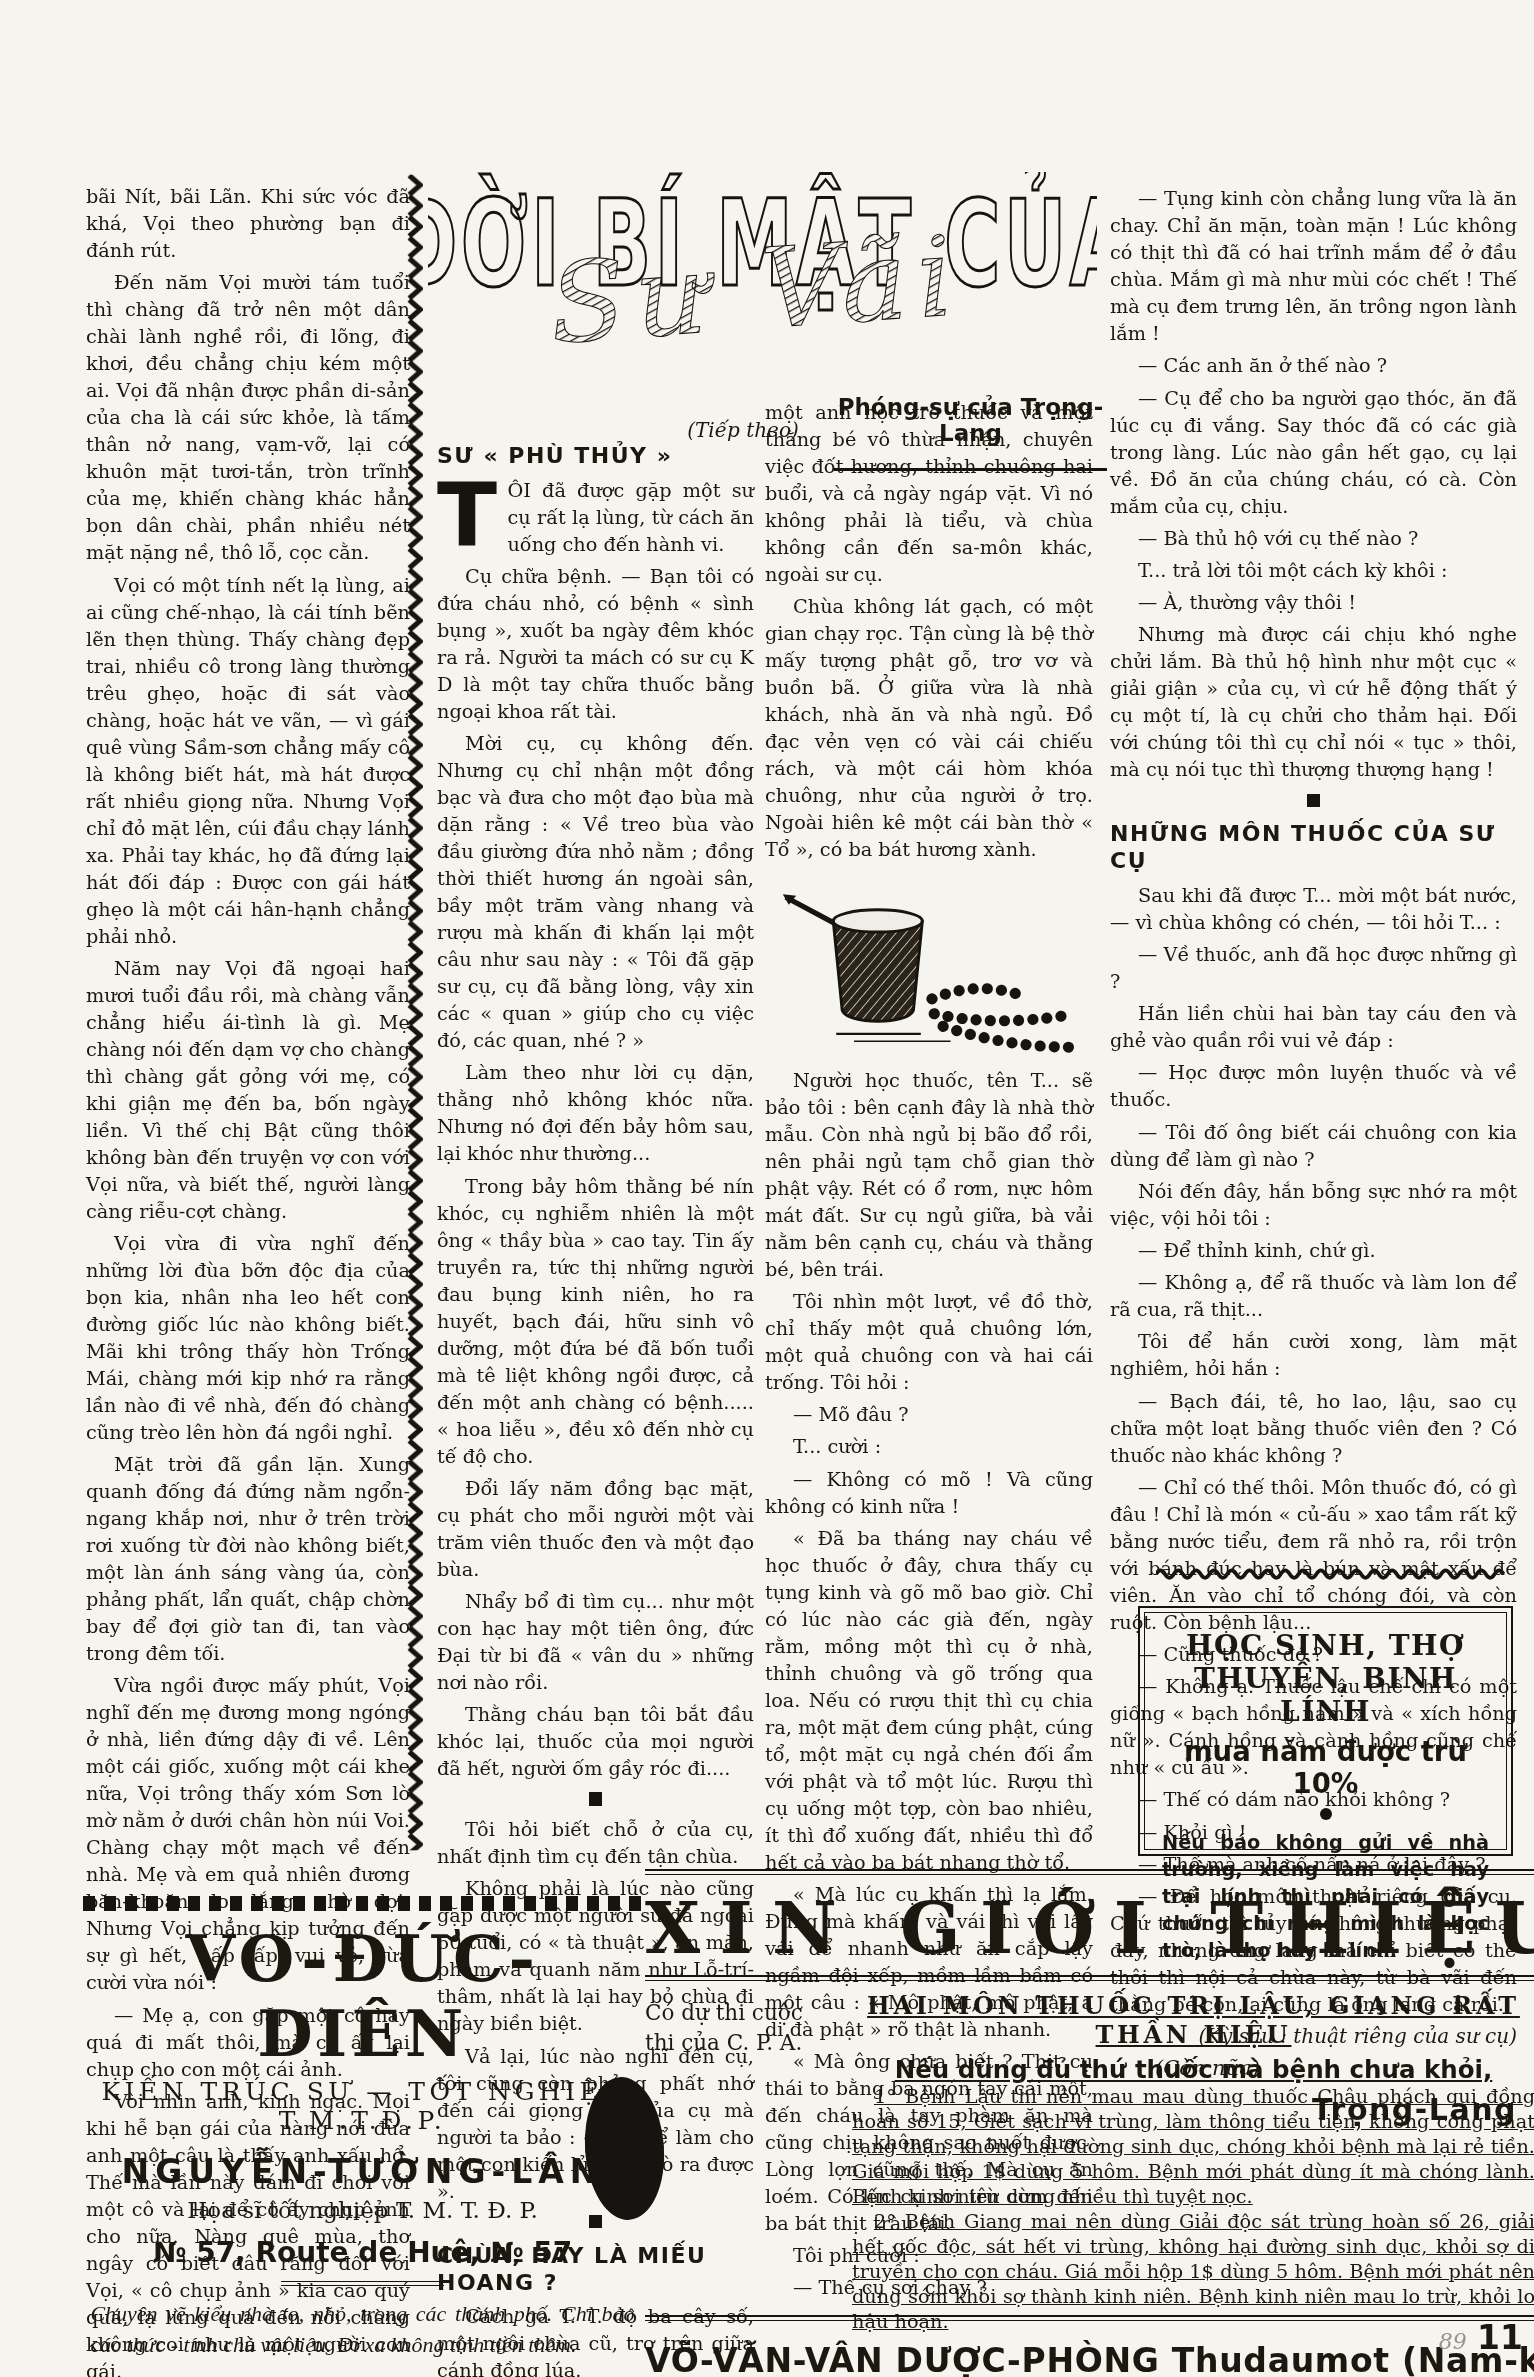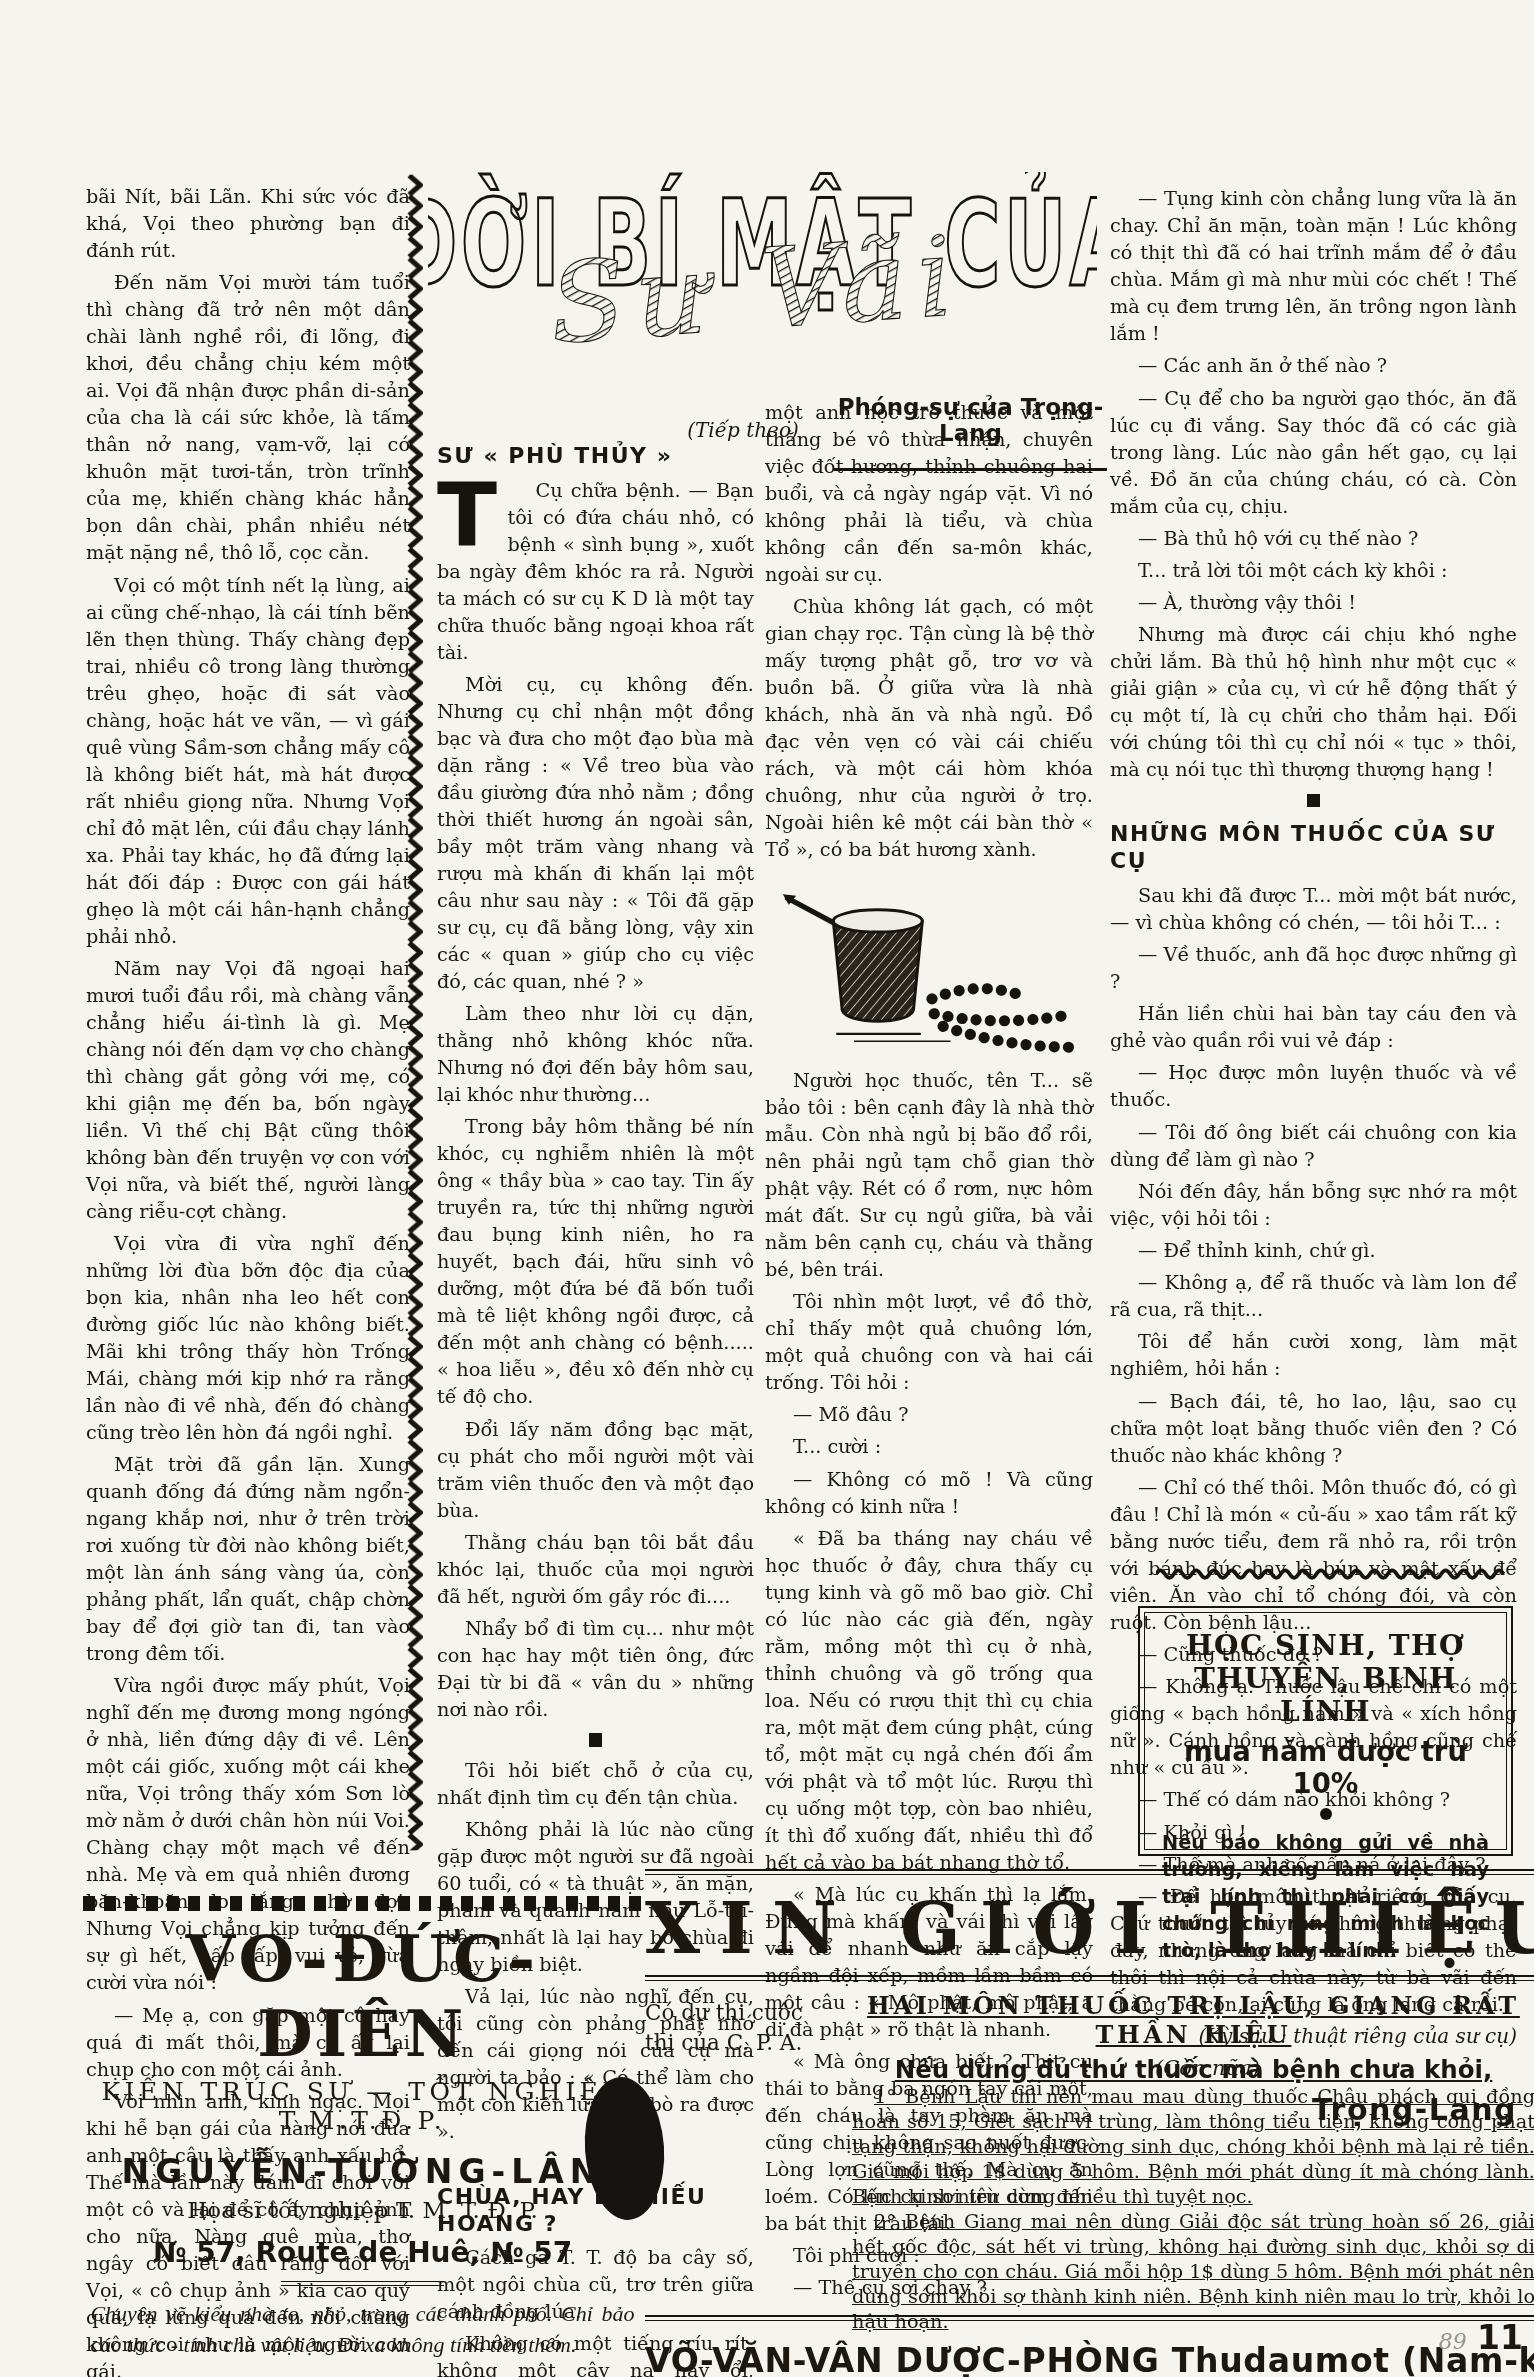--- a/index.html
+++ b/index.html
@@ -106,28 +106,28 @@
     <p class="ind">Mặt trời đã gần lặn. Xung quanh đống đá đứng nằm ngổn-ngang khắp nơi, như ở trên trời rơi xuống từ đời nào không biết, một làn ánh sáng vàng úa, còn phảng phất, lẩn quất, chập chờn bay để đợi giờ tan đi, tan vào trong đêm tối.</p>
     <p class="ind">Vừa ngồi được mấy phút, Vọi nghĩ đến mẹ đương mong ngóng ở nhà, liền đứng dậy đi về. Lên một cái giốc, xuống một cái khe nữa, Vọi trông thấy xóm Sơn lờ mờ nằm ở dưới chân hòn núi Voi. Chàng chạy một mạch về đến nhà. Mẹ và em quả nhiên đương băn-khoăn lo lắng chờ đợi. Nhưng Vọi chẳng kịp tưởng đến sự gì hết, hấp tấp, vui vẻ, vừa cười vừa nói :</p>
     <p class="ind">— Mẹ ạ, con gặp một cô hay quá đi mất thôi, mà cô ấy lại chụp cho con một cái ảnh.</p>
     <p class="ind">Vòi nhìn anh, kinh ngạc. Mọi khi hễ bạn gái của nàng nói đùa anh một câu là thấy anh xấu hổ. Thế mà lần này dám đi chơi với một cô và lại để cô ấy chụp ảnh cho nữa. Nàng quê mùa, thơ ngây có biết đâu rằng đối với Vọi, « cô chụp ảnh » kia cao quý quá, lạ lùng quá đến nỗi chàng không coi như là một người con gái.</p>
     <p class="more">(còn nữa)</p>
 
   </div>
 
   <div class="col" id="col2" style="left:437px;top:429px;width:317px;">
     <div class="sec-head">SƯ « PHÙ THỦY »</div>
-    <p class="t"><span class="dropcap">T</span></p>
+    <p class="t"><span class="dropcap">T</span><span>ÔI đã được gặp một sư cụ rất lạ lùng, từ cách ăn uống cho đến hành vi.</span></p>
     <p class="ind lead-italic" style="font-style:normal">Cụ chữa bệnh. — Bạn tôi có đứa cháu nhỏ, có bệnh « sình bụng », xuốt ba ngày đêm khóc ra rả. Người ta mách có sư cụ K D là một tay chữa thuốc bằng ngoại khoa rất tài.</p>
     <p class="ind">Mời cụ, cụ không đến. Nhưng cụ chỉ nhận một đồng bạc và đưa cho một đạo bùa mà dặn rằng : « Về treo bùa vào đầu giường đứa nhỏ nằm ; đồng thời thiết hương án ngoài sân, bầy một trăm vàng nhang và rượu mà khấn đi khấn lại một câu như sau này : « Tôi đã gặp sư cụ, cụ đã bằng lòng, vậy xin các « quan » giúp cho cụ việc đó, các quan, nhé ? »</p>
     <p class="ind">Làm theo như lời cụ dặn, thằng nhỏ không khóc nữa. Nhưng nó đợi đến bảy hôm sau, lại khóc như thường...</p>
     <p class="ind">Trong bảy hôm thằng bé nín khóc, cụ nghiễm nhiên là một ông « thầy bùa » cao tay. Tin ấy truyền ra, tức thị những người đau bụng kinh niên, ho ra huyết, bạch đái, hữu sinh vô dưỡng, một đứa bé đã bốn tuổi mà tê liệt không ngồi được, cả đến một anh chàng có bệnh..... « hoa liễu », đều xô đến nhờ cụ tế độ cho.</p>
     <p class="ind">Đổi lấy năm đồng bạc mặt, cụ phát cho mỗi người một vài trăm viên thuốc đen và một đạo bùa.</p>
+    <p class="ind">Nhẩy bổ đi tìm cụ... như một con hạc hay một tiên ông, đức Đại từ bi đã « vân du » những nơi nào rồi.</p>
     <p class="ind">Thằng cháu bạn tôi bắt đầu khóc lại, thuốc của mọi người đã hết, người ốm gầy róc đi....</p>
-    <p class="ind">Nhẩy bổ đi tìm cụ... như một con hạc hay một tiên ông, đức Đại từ bi đã « vân du » những nơi nào rồi.</p>
     <span class="orn"></span>
     <p class="ind">Tôi hỏi biết chỗ ở của cụ, nhất định tìm cụ đến tận chùa.</p>
     <p class="ind">Không phải là lúc nào cũng gặp được một người sư đã ngoài 60 tuổi, có « tà thuật », ăn mặn, phàm và quanh năm như Lỗ-trí-thâm, nhất là lại hay bỏ chùa đi ngày biền biệt.</p>
     <p class="ind">Vả lại, lúc nào nghĩ đến cụ, tôi cũng còn phảng phất nhớ đến cái giọng nói của cụ mà người ta bảo : « Có thể làm cho một con kiến lửa ở lỗ bò ra được ».</p>
     <span class="orn"></span>
     <div class="sec-head">CHÙA, HAY LÀ MIẾU HOANG ?</div>
     <p class="ind">Cách ga T. T. độ ba cây số, một ngôi chùa cũ, trơ trên giữa cánh đồng lúa.</p>
     <p class="ind">Không có một tiếng ríu rít, không một cây na hay ổi, nhưng, tróa mắt những mốc trắng và ánh mặt trời. Chùa có một vẻ gan góc, lạnh lùng như một cái « mồ » hoang của « thời gian » đã qua.</p>
 
   </div>

